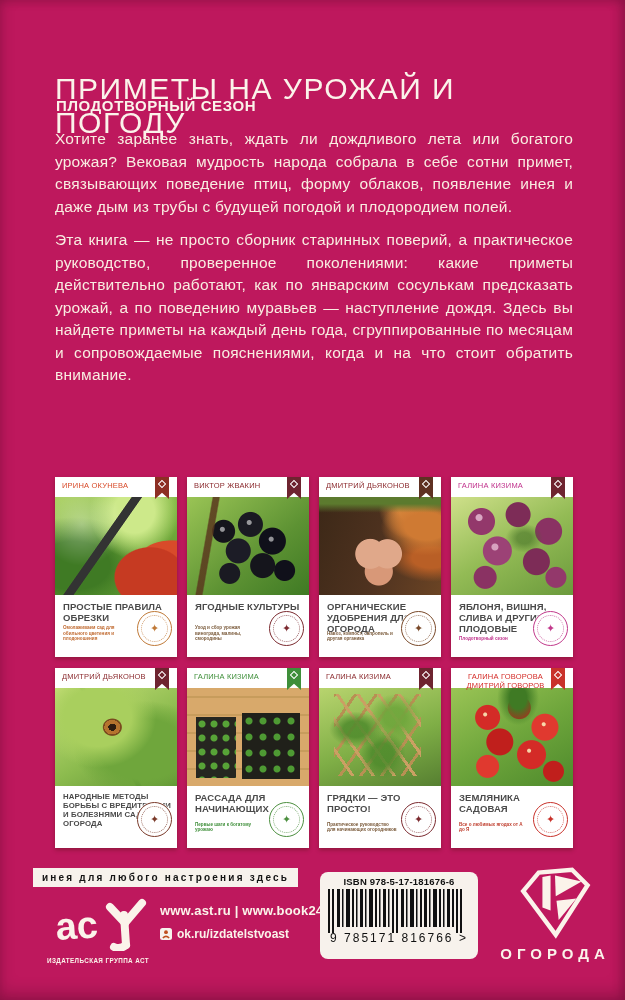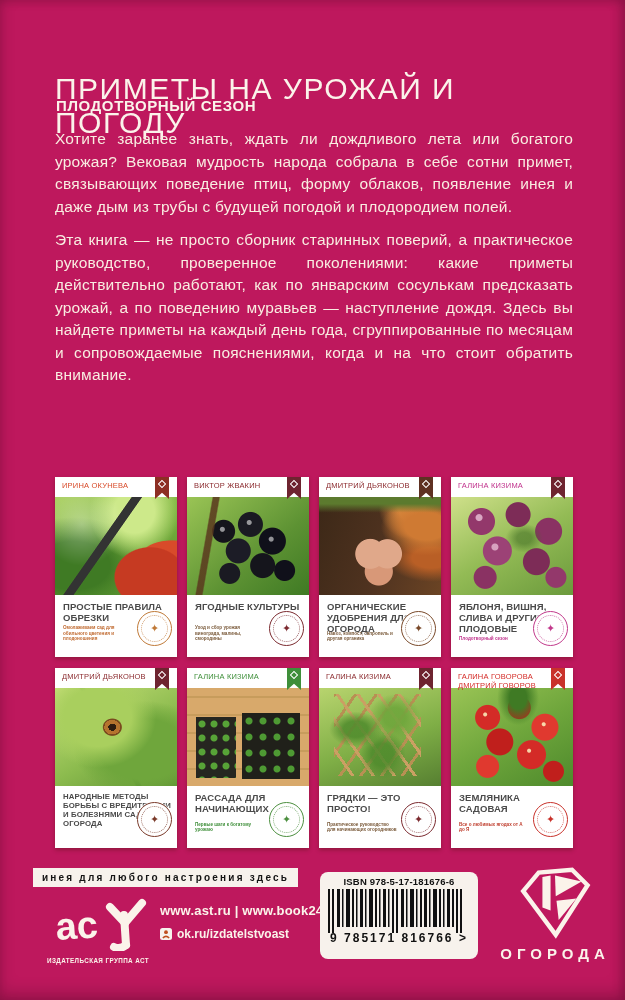--- a/index.html
+++ b/index.html
@@ -155,21 +155,21 @@
   .ast-caption{font-size:6.3px;font-weight:bold;letter-spacing:.4px;color:#FBF3EA;margin-top:2px;}
   .links-block{position:absolute;left:160px;top:903px;color:#FBF3EA;}
   .links-line1{font-size:13px;font-weight:bold;letter-spacing:.2px;margin-bottom:9px;}
   .social-line{display:flex;align-items:center;gap:5px;font-size:12px;font-weight:bold;margin-bottom:4px;}
   .barcode-box{
     position:absolute;left:320px;top:872px;width:158px;height:87px;background:#F7F2EC;border-radius:8px;
     display:flex;flex-direction:column;align-items:center;padding-top:4px;box-sizing:border-box;
   }
   .isbn-label{font-size:9.5px;color:#111;font-weight:bold;letter-spacing:.2px;}
   .bars{margin-top:2px;}
-  .barcode-digits{font-size:12px;color:#111;letter-spacing:2px;font-weight:bold;margin-top:-2px;white-space:nowrap;}
+  .barcode-digits{font-size:12px;color:#111;letter-spacing:2px;font-weight:normal;margin-top:-2px;white-space:nowrap;}
   .kladez-block{position:absolute;left:494px;top:866px;width:122px;text-align:center;color:#FBF3EA;}
   .kladez-name{font-size:15px;font-weight:bold;letter-spacing:5px;margin-top:1px;}
 </style>
 </head>
 <body>
 
 <div class="cover">
 
   <h1 class="main-title">ПРИМЕТЫ НА УРОЖАЙ И ПОГОДУ</h1>
   <div class="season-subtitle">ПЛОДОТВОРНЫЙ СЕЗОН</div>
@@ -307,21 +307,21 @@
         <div class="pb"></div>
       </div>
       <div class="book-title">ГРЯДКИ — ЭТО ПРОСТО!</div>
       <div class="book-subtitle" style="color: rgb(122, 90, 58);">Практическое руководство для начинающих огородников</div>
       <div class="stamp" style="border-color: rgb(124, 43, 48); color: rgb(124, 43, 48);">
         <span class="stamp-star">✦</span>
       </div>
     </div>
 
     <div class="book-card">
-      <div class="book-author" style="color: rgb(212, 43, 39);">
+      <div class="book-author" style="color: rgb(212, 43, 39); text-align: center;">
         <span>ГАЛИНА ГОВОРОВА</span><br>
         <span>ДМИТРИЙ ГОВОРОВ</span>
       </div>
       <div class="ribbon" style="background: rgb(201, 50, 43);">
         <span class="ribbon-diamond"></span>
       </div>
       <div class="photo photo-straw">
         <div class="pa"></div>
         <div class="pb"></div>
       </div>

